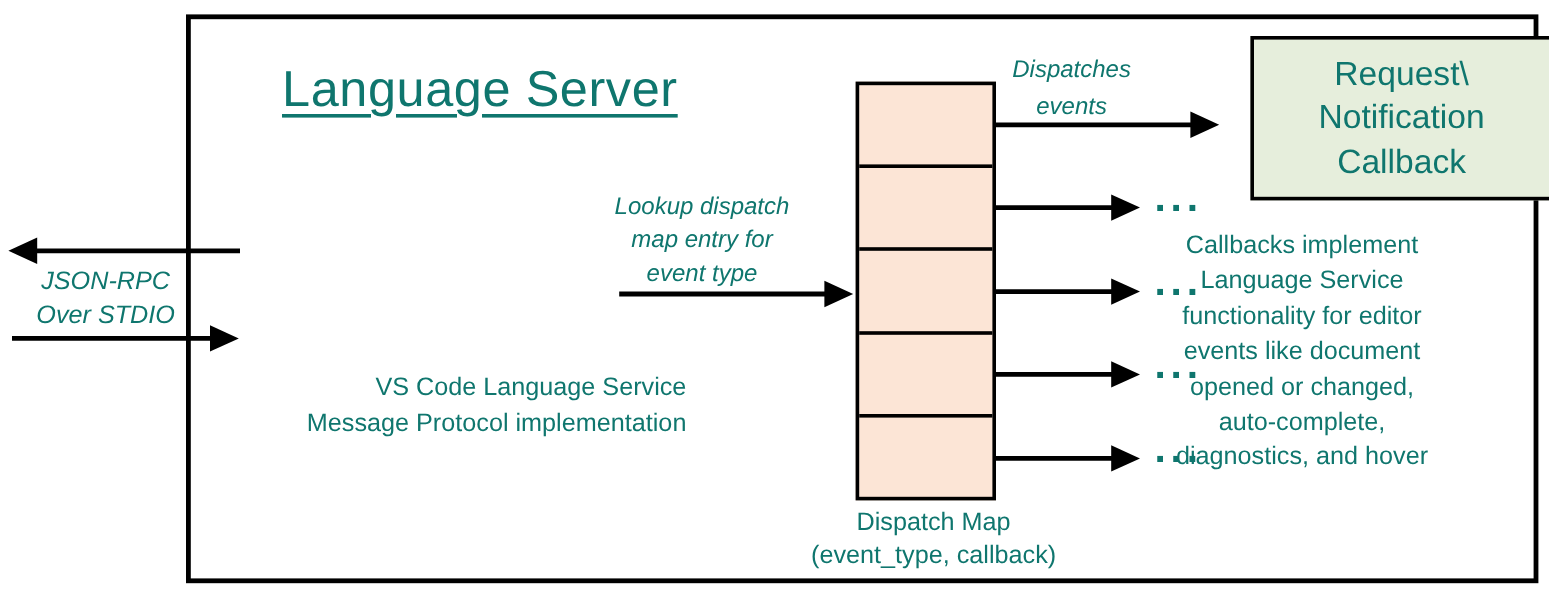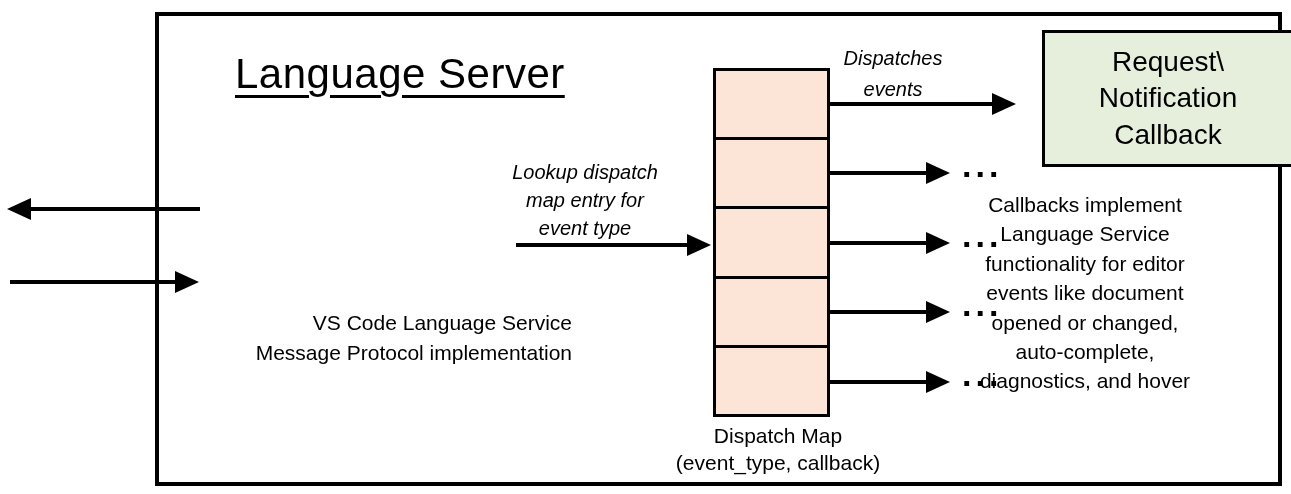--- a/index.html
+++ b/index.html
@@ -1,18 +1,18 @@
 <!DOCTYPE html>
 <html style="--ink: #000000; --reader_fill: #e8e6f1; --dispatch_fill: #fce5d6; --callback_fill: #e6eedc;"><head>
 <meta charset="utf-8">
 <style>
   html,body{margin:0;padding:0;background:#fff;}
   .stage{
     position:relative;width:1291px;height:494px;background:#ffffff;
-    font-family:"Liberation Sans",sans-serif;color:#000000;overflow:hidden;
+    font-family:"Liberation Sans",sans-serif;color:#0f766e;overflow:hidden;
   }
   .outer{
     position:absolute;left:155px;top:12px;width:1127px;height:474px;
     border:4px solid var(--ink,#000);box-sizing:border-box;background:transparent;
   }
   .title{
     position:absolute;left:235px;top:50px;font-size:42px;letter-spacing:.5px;
     text-decoration:underline;text-decoration-thickness:3px;text-underline-offset:7px;
     white-space:pre-line;
   }
@@ -88,20 +88,22 @@
       <line x1="787" y1="312" x2="931" y2="312"></line>
       <polygon points="950,312 926,301 926,323"></polygon>
     </g>
     <g>
       <circle cx="787" cy="382" r="13"></circle>
       <line x1="787" y1="382" x2="931" y2="382"></line>
       <polygon points="950,382 926,371 926,393"></polygon>
     </g>
   </svg>
 
+  <div class="lbl italic json-rpc">JSON-RPC
+Over STDIO</div>
 
   <div class="lbl reader-caption">VS Code Language Service
 Message Protocol implementation</div>
 
   <div class="lbl italic lookup">Lookup dispatch
 map entry for
 event type</div>
 
   <div class="dispatch">
     <div class="cell"></div>

